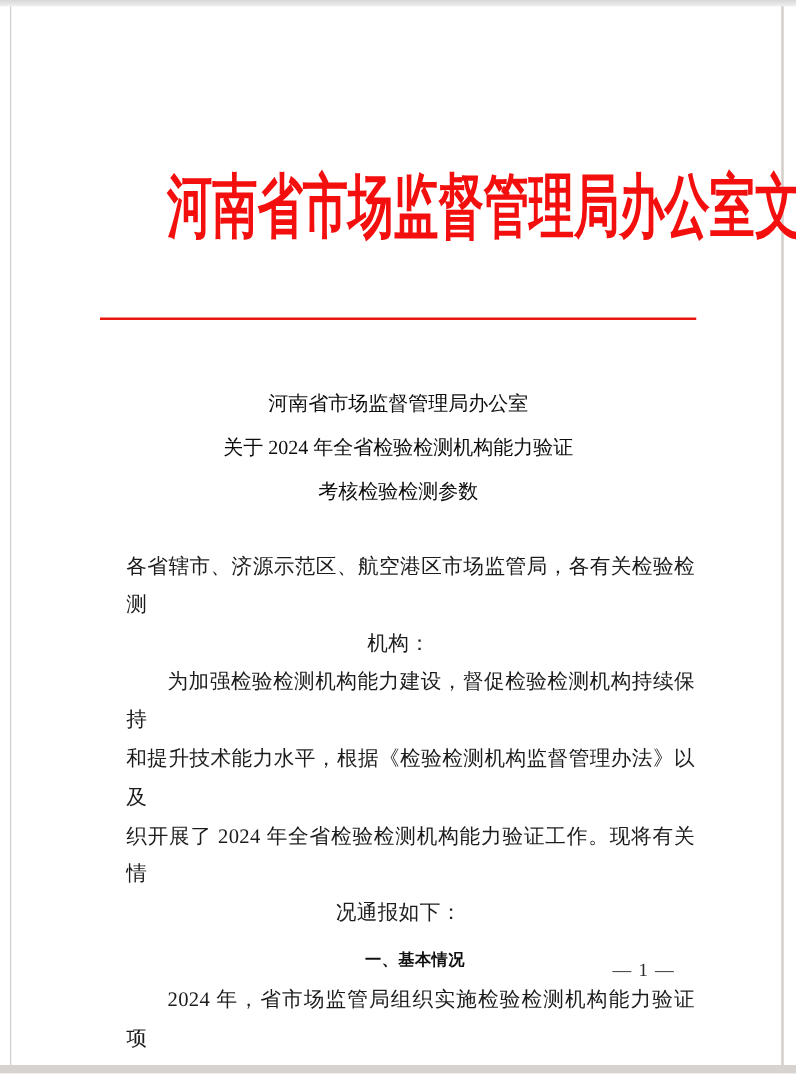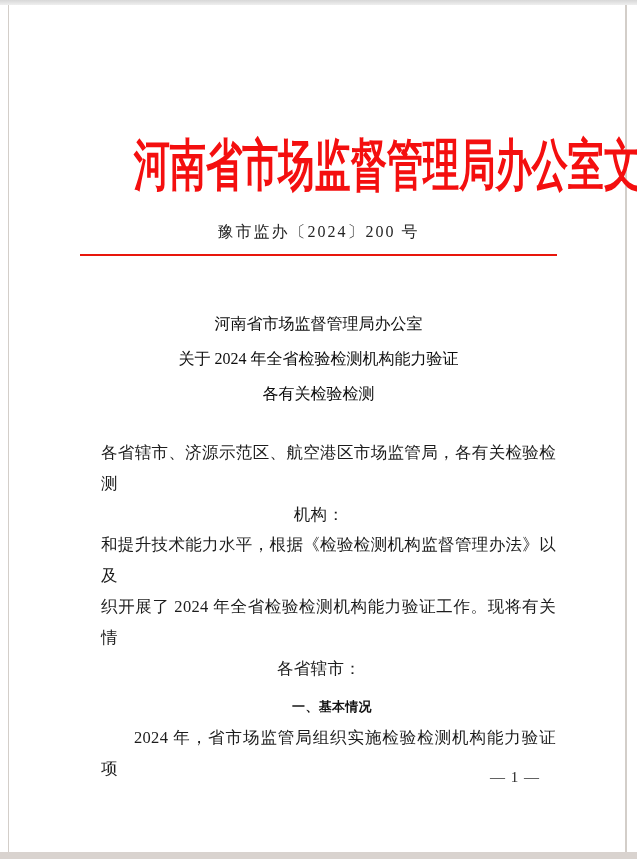--- a/index.html
+++ b/index.html
@@ -102,35 +102,35 @@
 
   <div class="edge-top"></div>
   <div class="edge-left"></div>
   <div class="edge-right"></div>
   <div class="edge-bottom"></div>
 
   <div class="masthead">
     <span class="masthead-text">河南省市场监督管理局办公室文件</span>
   </div>
 
-  <div class="doc-number">豫市监办〔2024〕200 号</div>
 
   <div class="red-divider"></div>
 
   <div class="doc-title">
     <div>河南省市场监督管理局办公室</div>
     <div>关于 2024 年全省检验检测机构能力验证</div>
-    <div>各有关检验检测</div>
+    <div>考核检验检测参数</div>
   </div>
 
   <div class="body-block">
     <div class="line jf">各省辖市、济源示范区、航空港区市场监管局，各有关检验检测</div>
     <div class="line">机构：</div>
+    <div class="line jf ind">为加强检验检测机构能力建设，督促检验检测机构持续保持</div>
     <div class="line jf">和提升技术能力水平，根据《检验检测机构监督管理办法》以及</div>
     <div class="line jf">织开展了 2024 年全省检验检测机构能力验证工作。现将有关情</div>
-    <div class="line">各省辖市：</div>
+    <div class="line">况通报如下：</div>
     <div class="line heading ind">一、基本情况</div>
     <div class="line jf ind">2024 年，省市场监管局组织实施检验检测机构能力验证项</div>
   </div>
 
   <div class="page-num">— 1 —</div>
 
 </div>
 
 </body></html>

